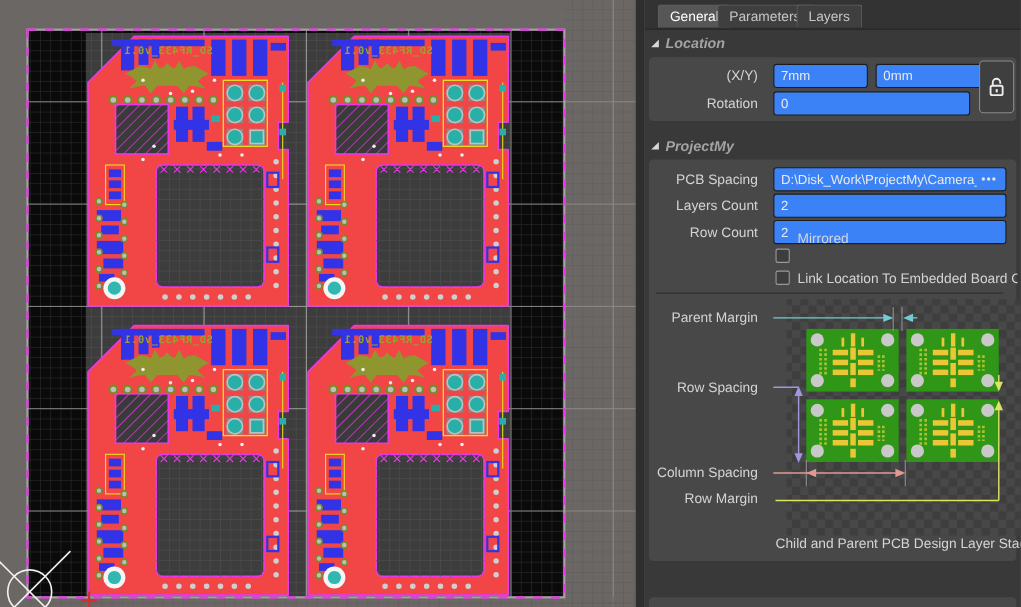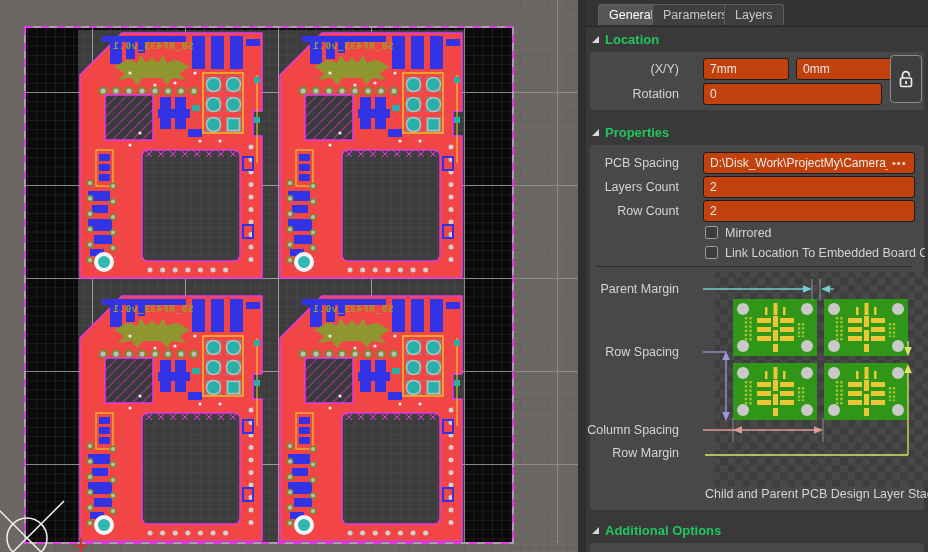--- a/index.html
+++ b/index.html
@@ -7,26 +7,26 @@
          font-family:"Liberation Sans",sans-serif;background:#6b6764;}
   .canvas-svg{position:absolute;left:0;top:0;}
   .splitter{position:absolute;left:578px;top:0;width:8px;height:552px;background:#2e2e2e;}
   .panel{position:absolute;left:586px;top:0;width:342px;height:552px;background:#393939;overflow:hidden;}
   .tabbar{position:absolute;left:0;top:0;width:342px;height:26px;background:#333333;border-bottom:1px solid #262626;}
   .tab{position:absolute;top:4px;height:21px;line-height:21px;padding:0 10px;box-sizing:border-box;
        font-size:12.5px;color:#c6c6c6;background:#3f3f3f;border:1px solid #5f5f5f;border-bottom:none;
        border-radius:3px 3px 0 0;cursor:default;}
   .tab.active{background:#565656;color:#ffffff;}
   .sec-head{position:absolute;left:6px;height:16px;display:flex;align-items:center;gap:6px;
-            font-size:13px;font-weight:bold;color:#22c55e;}
+            font-size:13px;font-weight:bold;color:#a3a3a3;font-style:italic;}
   .tri{width:0;height:0;border-left:7px solid transparent;border-bottom:7px solid #d8d8d8;}
   .gbox{position:absolute;left:4px;width:334px;background:#484848;border-radius:4px;}
   .lbl{position:absolute;font-size:12.5px;color:#d4d4d4;white-space:nowrap;}
-  .r{right:249px;text-align:left;}
-  .fld{position:absolute;height:22px;box-sizing:border-box;background:#c2410c;border:1px solid #1c1c1c;
+  .r{right:239px;text-align:left;}
+  .fld{position:absolute;height:22px;box-sizing:border-box;background:#3b82f6;border:1px solid #1c1c1c;
        border-radius:3px;color:#eaeaea;font-size:12px;font-family:"Liberation Sans",sans-serif;padding:0 6px;outline:none;}
   .dots{position:absolute;font-size:11px;color:#e0e0e0;letter-spacing:1px;cursor:pointer;}
   .lockbtn{position:absolute;left:304px;top:55px;width:30px;height:46px;background:#3f3f3f;
            border:1px solid #8a8a8a;border-radius:4px;display:flex;align-items:center;justify-content:center;cursor:pointer;}
   .cb{position:absolute;width:13px;height:13px;background:#3d3d3d;border:1px solid #9a9a9a;border-radius:2px;box-sizing:border-box;}
   .divline{position:absolute;left:10px;width:316px;height:1px;background:#2d2d2d;}
   .caption{position:absolute;left:119px;top:487px;width:223px;font-size:12.5px;color:#d4d4d4;
            white-space:nowrap;overflow:hidden;}
   .diagram-svg{position:absolute;left:114px;top:270px;}
 </style>
@@ -221,36 +221,36 @@
     <div class="lockbtn">
       <svg width="22" height="22" viewBox="0 0 22 22">
         <path d="M7.5,10 V7 a3.4,3.4 0 0 1 6.8,0 v1.2" fill="none" stroke="#ececec" stroke-width="1.7"></path>
         <rect x="5.5" y="10" width="11" height="8.5" rx="1.5" fill="none" stroke="#ececec" stroke-width="1.7"></rect>
         <rect x="10.2" y="13" width="1.8" height="3" fill="#ececec"></rect>
       </svg>
     </div>
 
     <div class="sec-head" style="top:124px">
       <span class="tri"></span>
-      <span>Properties</span>
+      <span>ProjectMy</span>
     </div>
     <div class="gbox" style="top:145px;height:365px"></div>
 
     <div class="lbl r" style="top:156px">PCB Spacing</div>
     <input class="fld" style="left: 117px; top: 152px; width: 212px; padding-right: 26px;" value="D:\Disk_Work\ProjectMy\Camera_T">
     <div class="dots" style="left:306px;top:157px">•••</div>
 
     <div class="lbl r" style="top:180px">Layers Count</div>
     <input class="fld" style="left: 117px; top: 176px; width: 212px;" value="2">
 
     <div class="lbl r" style="top:204px">Row Count</div>
     <input class="fld" style="left: 117px; top: 200px; width: 212px;" value="2">
 
     <div class="cb" style="left:119px;top:226px"></div>
-    <div class="lbl" style="left:139px;top:226px">Mirrored</div>
+    <div class="lbl" style="left:139px;top:210px">Mirrored</div>
     <div class="cb" style="left:119px;top:246px"></div>
     <div class="lbl" style="left:139px;top:246px;max-width:200px;overflow:hidden">Link Location To Embedded Board Or</div>
 
     <div class="divline" style="top:266px"></div>
 
     <div class="lbl r" style="top:282px">Parent Margin</div>
     <div class="lbl r" style="top:345px">Row Spacing</div>
     <div class="lbl r" style="top:423px">Column Spacing</div>
     <div class="lbl r" style="top:446px">Row Margin</div>
 
@@ -329,19 +329,15 @@
         <line x1="705" y1="455" x2="908" y2="455" stroke="#dbe463" stroke-width="1.3"></line>
         <line x1="908" y1="455" x2="908" y2="368" stroke="#dbe463" stroke-width="1.3"></line>
         <polygon points="908,364 904.2,373 911.8,373" fill="#dbe463"></polygon>
         <line x1="908" y1="341" x2="908" y2="351" stroke="#dbe463" stroke-width="1.3"></line>
         <polygon points="908,356 904.2,347 911.8,347" fill="#dbe463"></polygon>
       </g>
     </svg>
 
     <div class="caption">Child and Parent PCB Design Layer Stacks</div>
 
-    <div class="sec-head" style="top:522px">
-      <span class="tri"></span>
-      <span>Additional Options</span>
-    </div>
     <div class="gbox" style="top:543px;height:14px"></div>
   </div>
 </div>
 
 </body></html>

